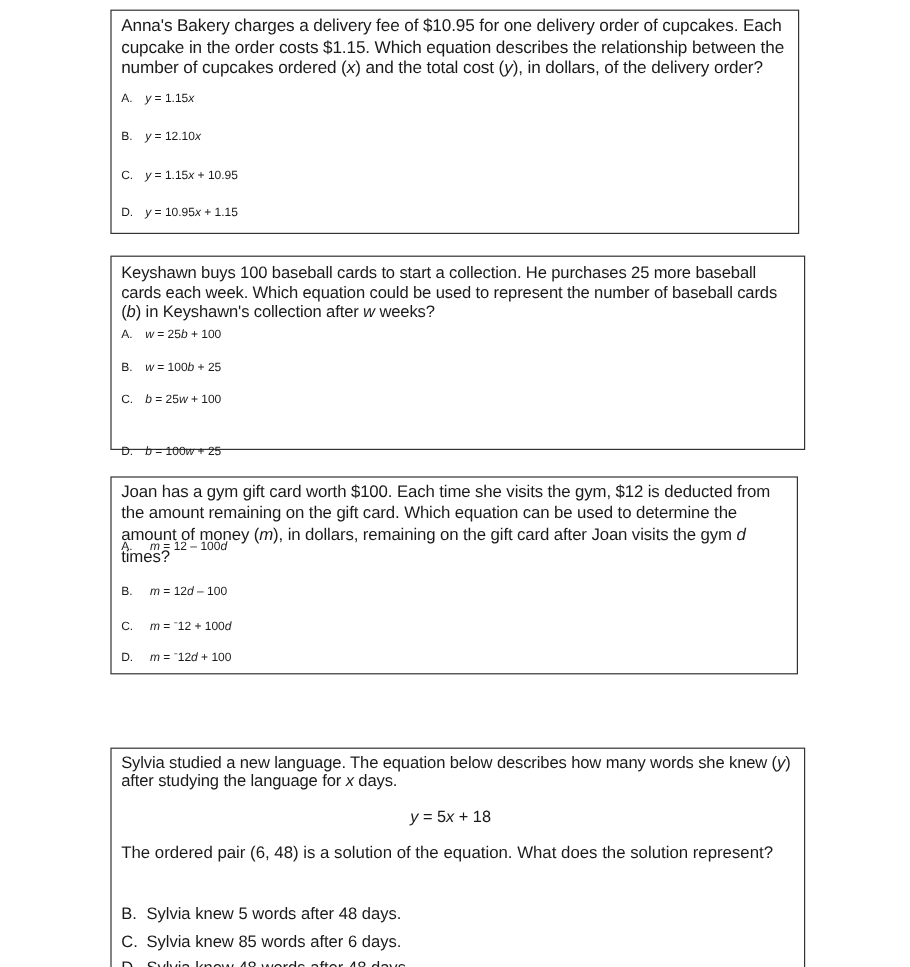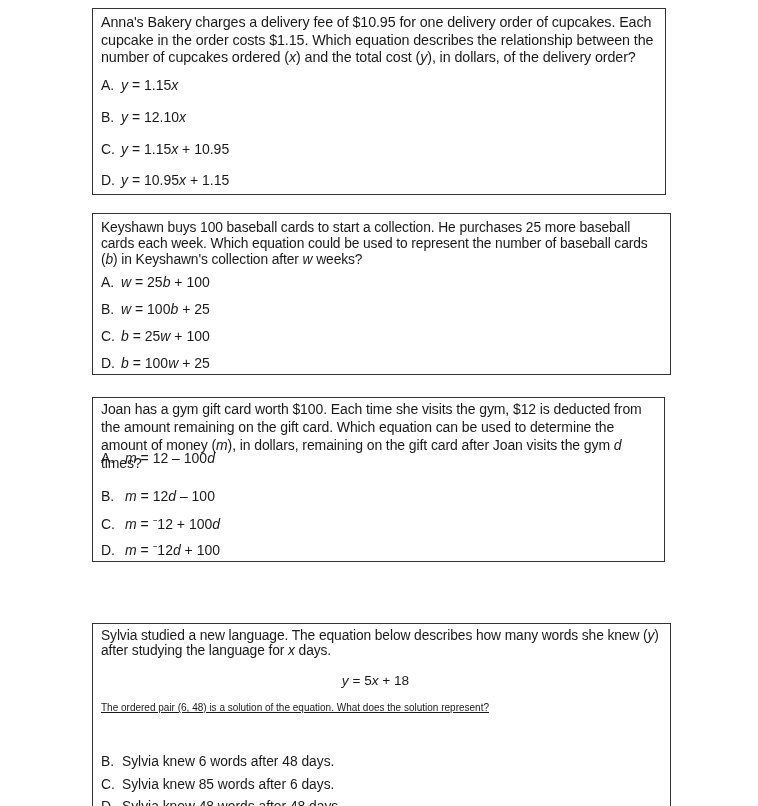--- a/index.html
+++ b/index.html
@@ -36,21 +36,21 @@
       letter-spacing: -0.1px;
     }
     .q1-stem { top: 5px; line-height: 17.5px; }
     .q2-stem { top: 6px; font-size: 13.8px; line-height: 16px; }
     .q3-stem { top: 2px; font-size: 14px; line-height: 18px; }
     .q4-stem { top: 5px; font-size: 13.8px; line-height: 14.5px; }
 
     .opt {
       position: absolute;
       left: 8px;
-      font-size: 14px;
+      font-size: 10px;
       white-space: nowrap;
     }
     .opt .letter {
       display: inline-block;
       width: 20px;
     }
     .q3 .opt .letter { width: 24px; }
     .q4 .opt .letter { width: 21px; font-size: 13.8px; }
     .q4 .opt { font-size: 13.8px; }
     .eq i, .stem i { font-style: italic; }
@@ -86,21 +86,21 @@
   <div class="stem q2-stem">Keyshawn buys 100 baseball cards to start a collection. He purchases 25 more baseball cards each week. Which equation could be used to represent the number of baseball cards (<i>b</i>) in Keyshawn's collection after <i>w</i> weeks?</div>
   <div class="opt" style="top:60px">
     <span class="letter">A.</span><span class="eq"><i>w</i> = 25<i>b</i> + 100</span>
   </div>
   <div class="opt" style="top:87px">
     <span class="letter">B.</span><span class="eq"><i>w</i> = 100<i>b</i> + 25</span>
   </div>
   <div class="opt" style="top:114px">
     <span class="letter">C.</span><span class="eq"><i>b</i> = 25<i>w</i> + 100</span>
   </div>
-  <div class="opt" style="top:141px">
+  <div class="opt" style="top:157px">
     <span class="letter">D.</span><span class="eq"><i>b</i> = 100<i>w</i> + 25</span>
   </div>
 </div>
 
 <div class="qbox q3" id="q3">
   <div class="stem q3-stem">Joan has a gym gift card worth $100. Each time she visits the gym, $12 is deducted from the amount remaining on the gift card. Which equation can be used to determine the amount of money (<i>m</i>), in dollars, remaining on the gift card after Joan visits the gym <i>d</i> times?</div>
   <div class="opt" style="top:52px">
     <span class="letter">A.</span><span class="eq"><i>m</i> = 12 – 100<i>d</i></span>
   </div>
   <div class="opt" style="top:90px">
@@ -110,23 +110,23 @@
     <span class="letter">C.</span><span class="eq"><i>m</i> = ⁻12 + 100<i>d</i></span>
   </div>
   <div class="opt" style="top:142px">
     <span class="letter">D.</span><span class="eq"><i>m</i> = ⁻12<i>d</i> + 100</span>
   </div>
 </div>
 
 <div class="qbox q4" id="q4">
   <div class="stem q4-stem">Sylvia studied a new language. The equation below describes how many words she knew (<i>y</i>) after studying the language for <i>x</i> days.</div>
   <div class="center-eq" style="top:49px"><i>y</i> = 5<i>x</i> + 18</div>
-  <div class="opt" style="top:78px; font-size:10px;text-decoration:underline;">The ordered pair (6, 48) is a solution of the equation. What does the solution represent?</div>
+  <div class="opt" style="top:78px; font-size:14px;">The ordered pair (6, 48) is a solution of the equation. What does the solution represent?</div>
   <div class="opt" style="top:130px">
-    <span class="letter">B.</span><span class="eq">Sylvia knew 6 words after 48 days.</span>
+    <span class="letter">B.</span><span class="eq">Sylvia knew 5 words after 48 days.</span>
   </div>
   <div class="opt" style="top:153px">
     <span class="letter">C.</span><span class="eq">Sylvia knew 85 words after 6 days.</span>
   </div>
   <div class="opt" style="top:175px">
     <span class="letter">D.</span><span class="eq">Sylvia knew 48 words after 48 days.</span>
   </div>
 </div>
 
 </body></html>

